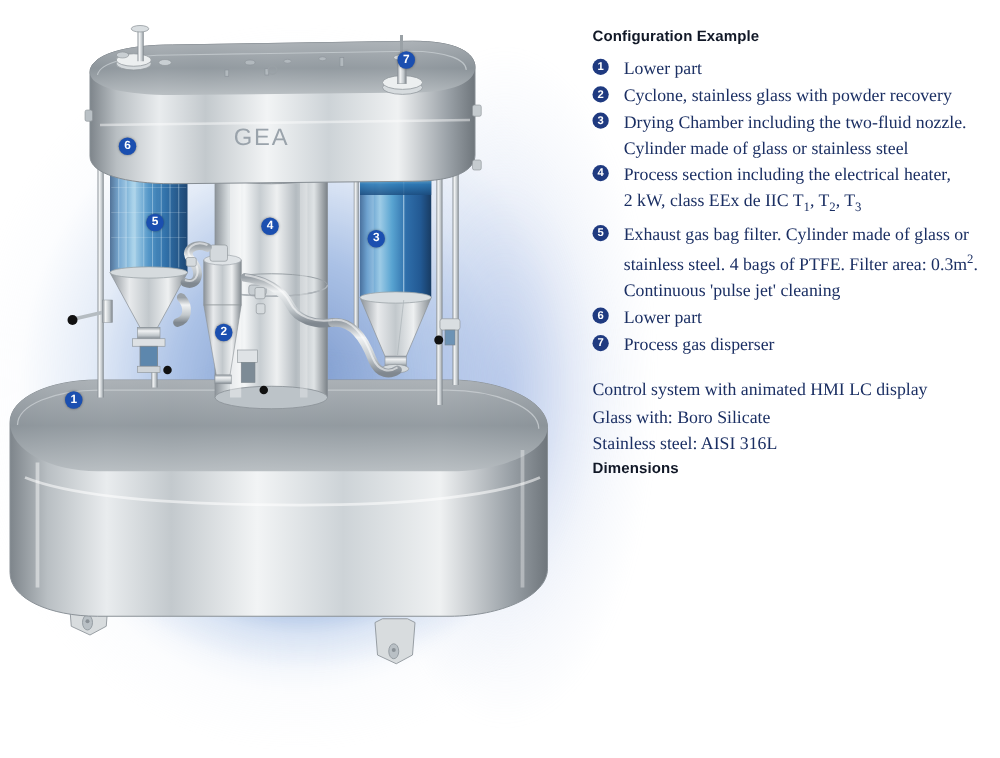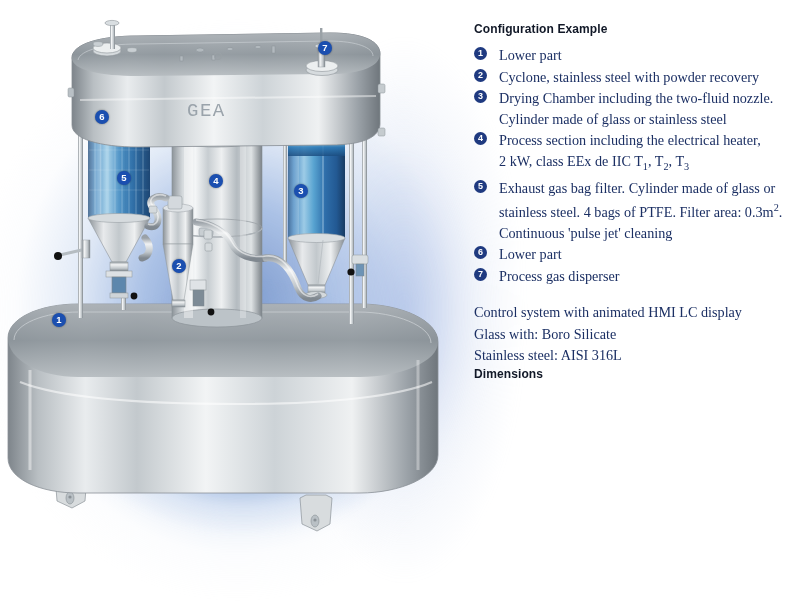--- a/index.html
+++ b/index.html
@@ -47,21 +47,21 @@
   .txt.cont{padding-left:0;}
   .blk{margin-top:16px;}
   .blk .txt{margin-bottom:1px;}
   sub,sup{font-size:.72em;}
 
   
   .cal{position:absolute;width:14px;height:14px;border-radius:50%;
        background:#1b4fb0;color:#fff;font-family:"Liberation Sans",sans-serif;
        font-size:9.5px;font-weight:bold;line-height:14px;text-align:center;
        box-shadow:0 0 2px rgba(0,0,0,.45);}
-  .gea{position:absolute;font-family:Liberation Mono, monospace;
+  .gea{position:absolute;font-family:Liberation Sans, sans-serif;
        font-size:19px;letter-spacing:1.5px;color:#9aa3ab;font-weight:500;}
 </style>
 </head>
 <body>
 
 <div id="page">
 
   <div class="glow"></div>
   <div class="glow3"></div>
   <div class="glow2"></div>
@@ -332,21 +332,21 @@
   <div class="panel">
     <h2>Configuration Example</h2>
 
     <ul class="items">
       <li>
         <span class="badge-n">1</span>
         <span class="txt">Lower part</span>
       </li>
       <li>
         <span class="badge-n">2</span>
-        <span class="txt">Cyclone, stainless steel with powder recovery</span>
+        <span class="txt">Cyclone, stainless glass with powder recovery</span>
       </li>
       <li>
         <span class="badge-n">3</span>
         <span class="txt">Drying Chamber including the two-fluid nozzle.</span>
         <span class="txt cont">Cylinder made of glass or stainless steel</span>
       </li>
       <li>
         <span class="badge-n">4</span>
         <span class="txt">Process section including the electrical heater,</span>
         <span class="txt cont">2 kW, class EEx de IIC T<sub>1</sub>, T<sub>2</sub>, T<sub>3</sub></span>

